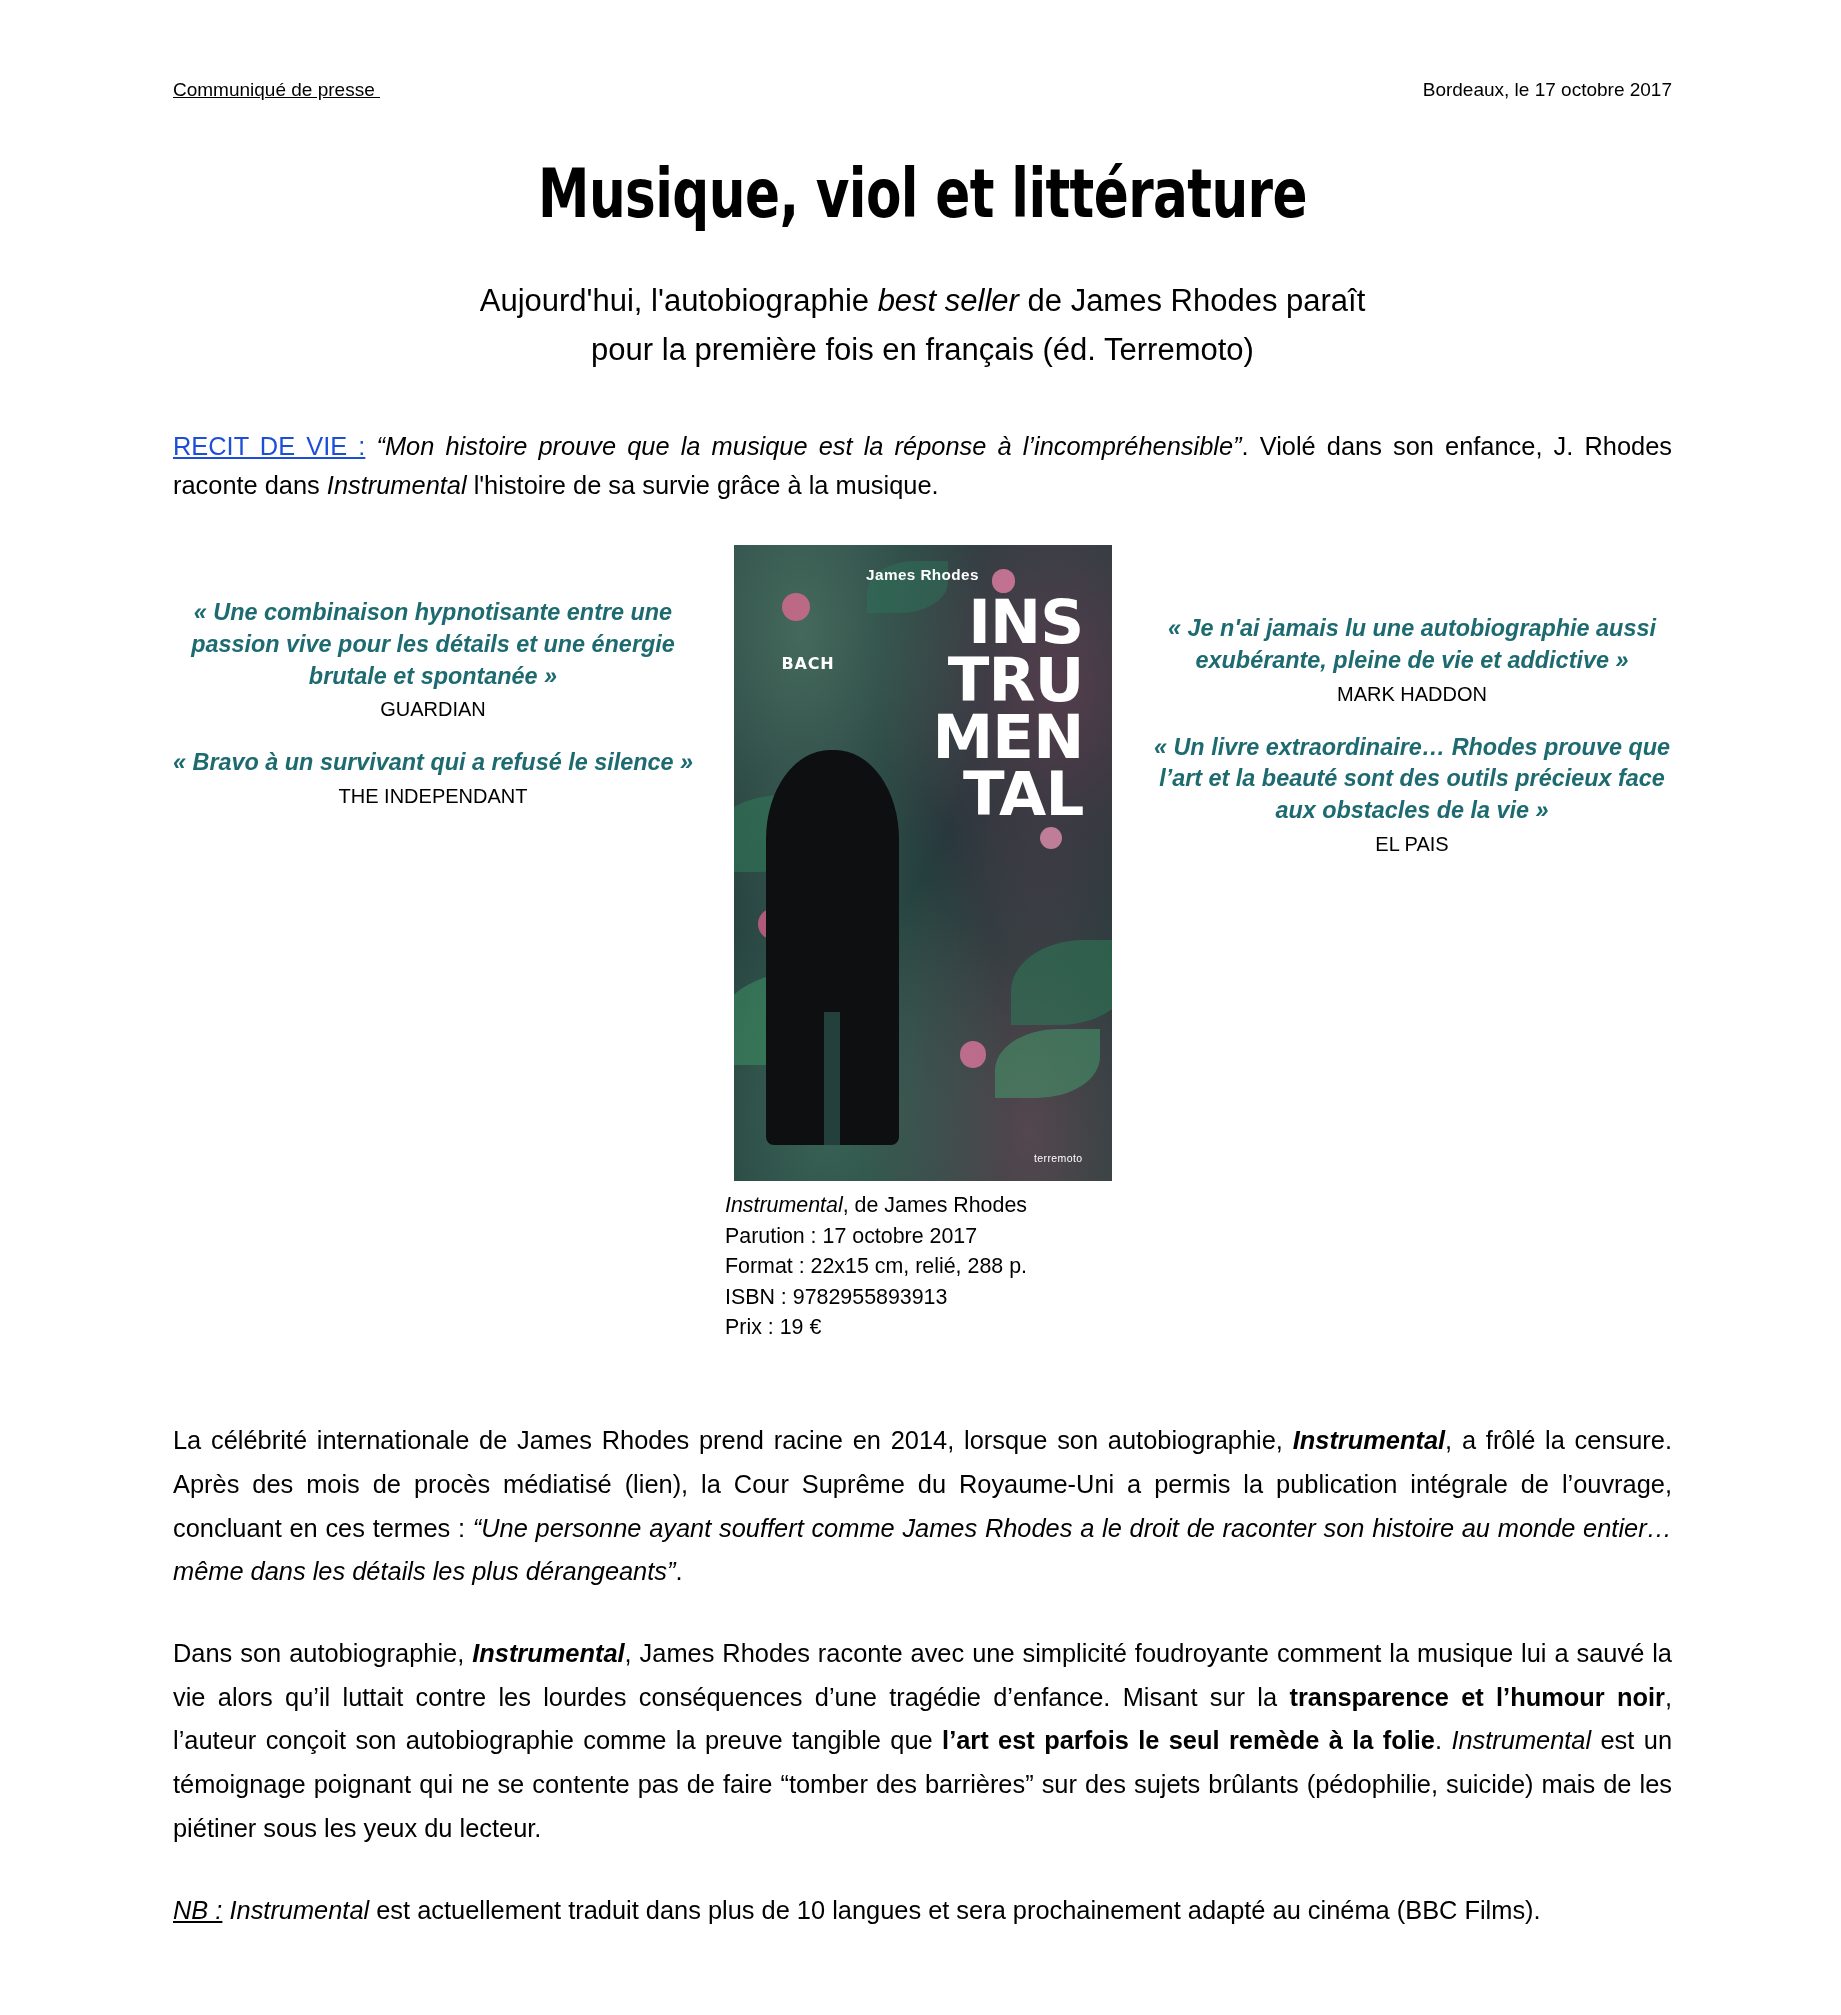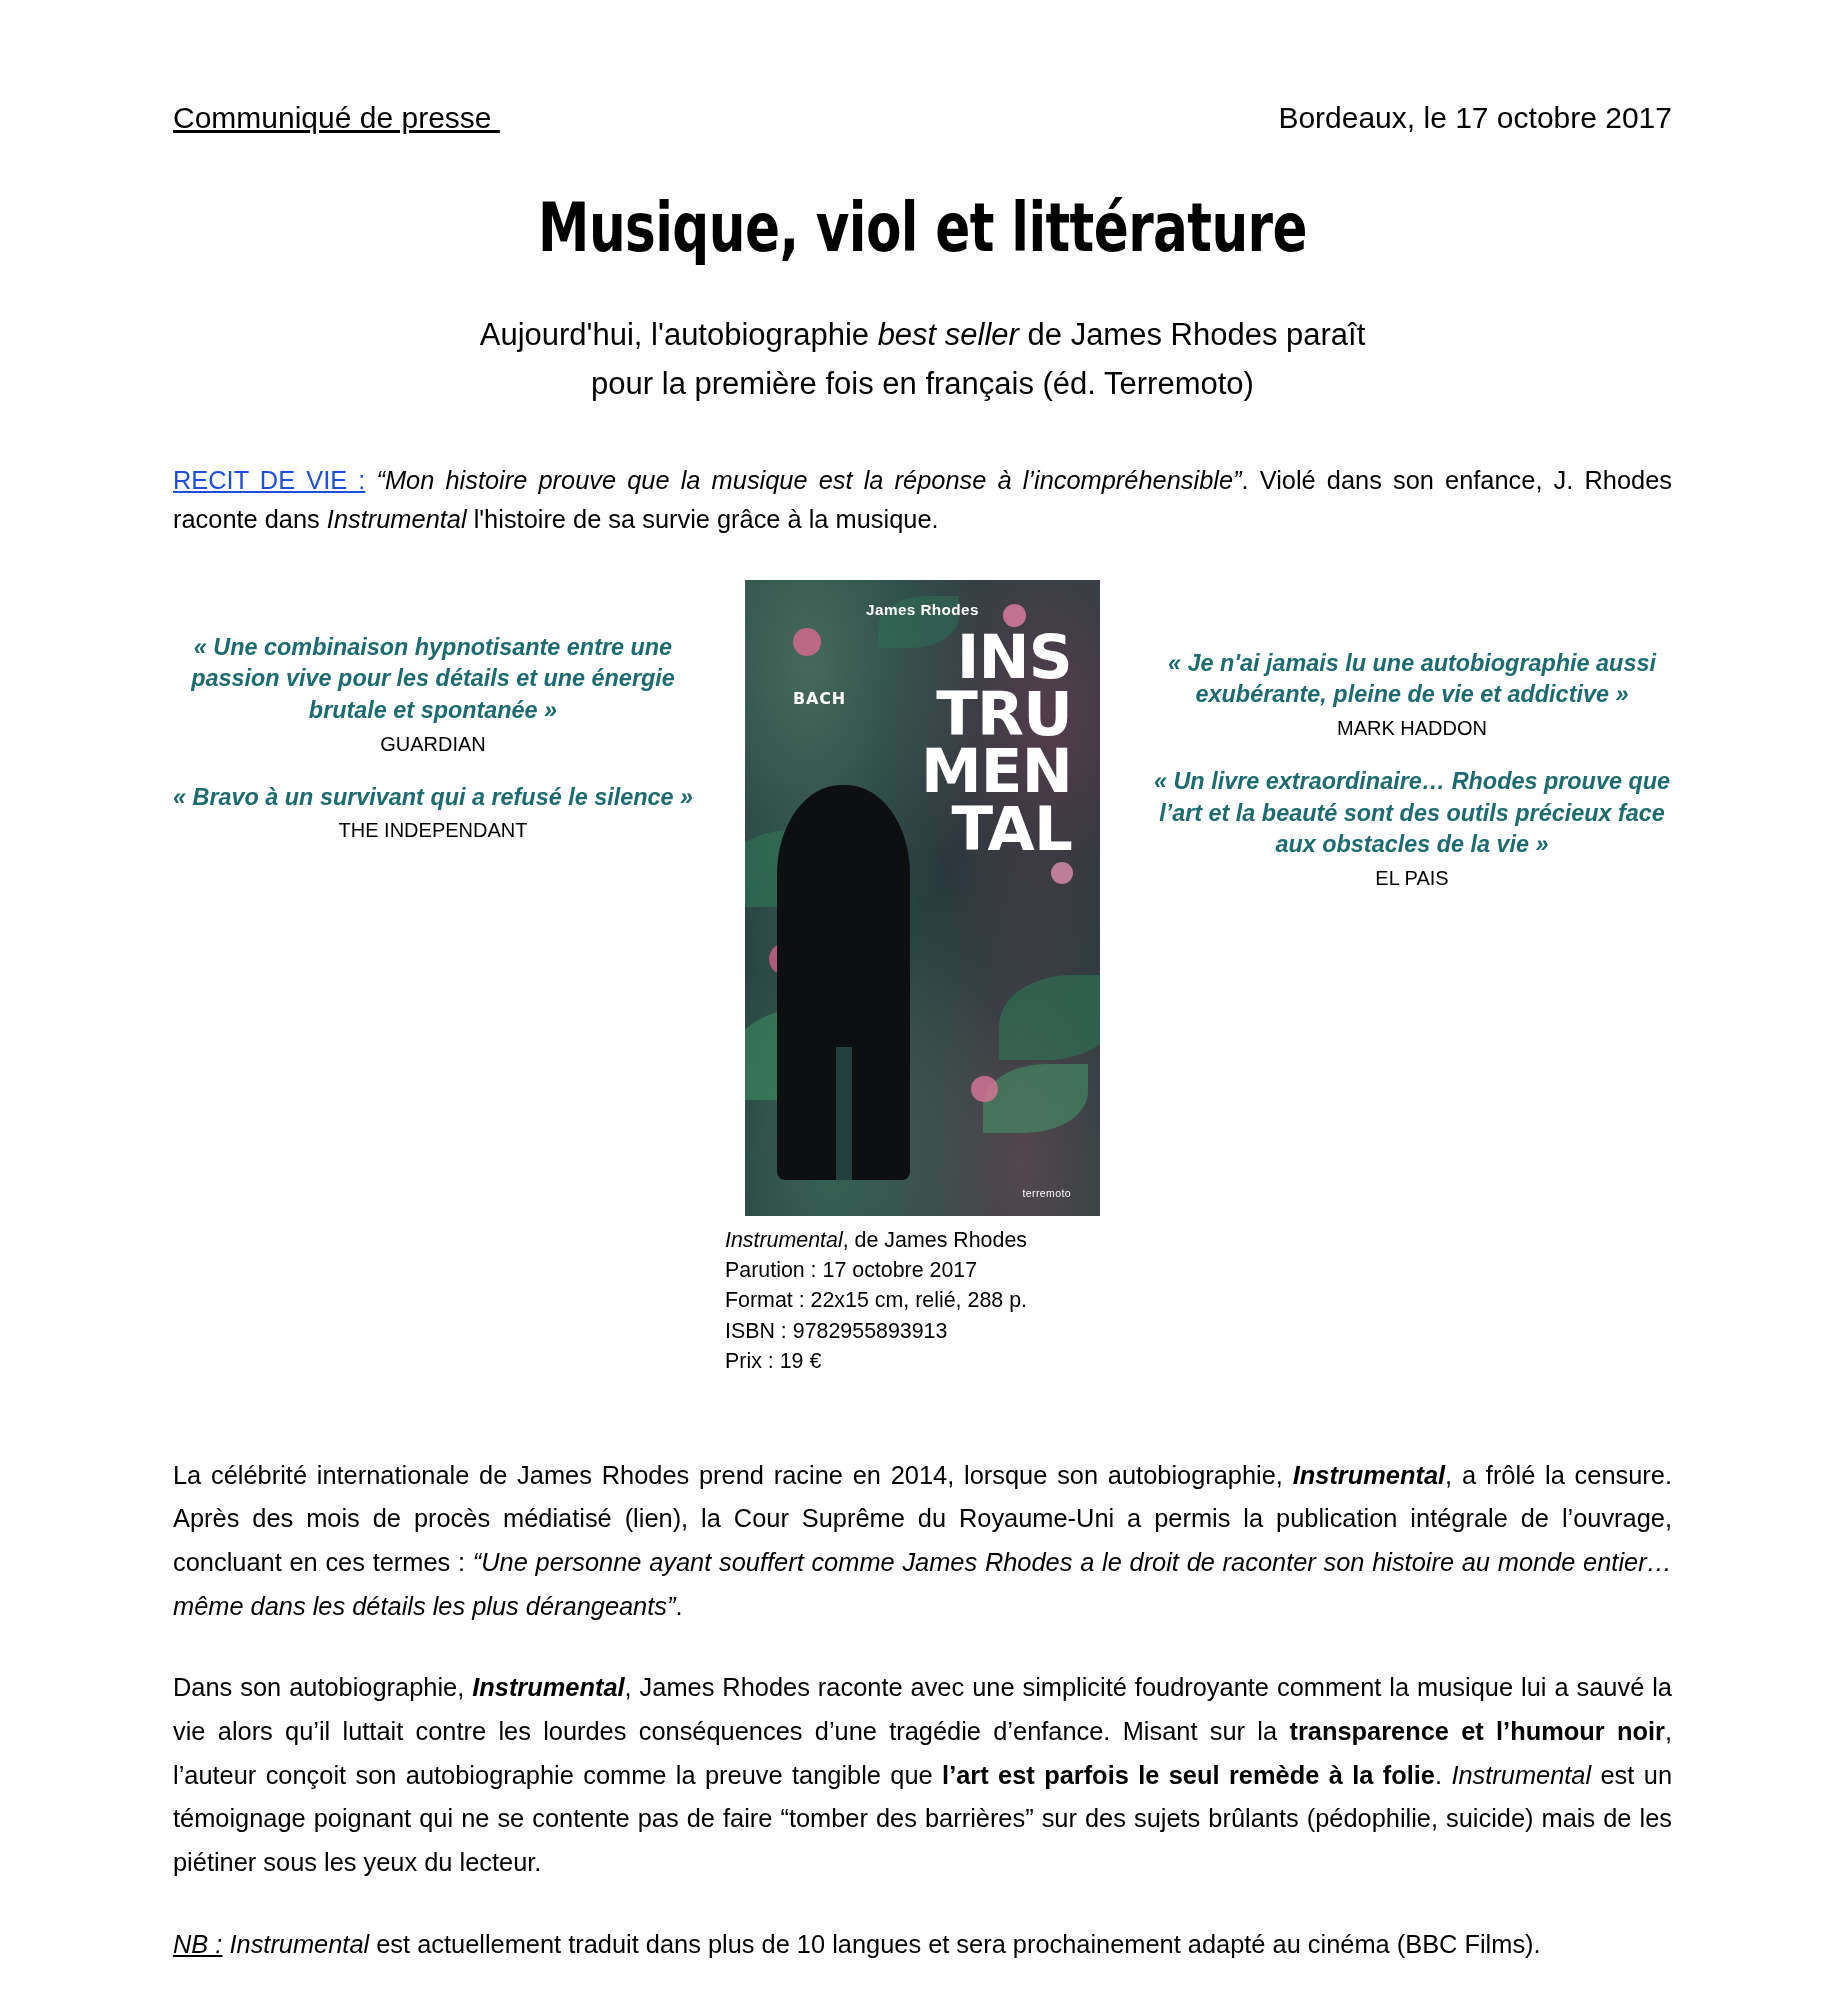--- a/index.html
+++ b/index.html
@@ -25,22 +25,22 @@
     left: 173px;
     top: 0;
     width: 1499px;
   }
 
   
   .header-row {
     display: flex;
     justify-content: space-between;
     align-items: flex-end;
-    margin-top: 100px;
-    font-size: 30px;
+    margin-top: 79px;
+    font-size: 19px;
     line-height: 1.2;
   }
   .header-left {
     text-decoration: underline;
     white-space: pre;
   }
   .header-right {
     white-space: pre;
   }
 
@@ -123,20 +123,21 @@
     height: 636px;
     margin: 0 auto;
     position: relative;
     background:
       radial-gradient(ellipse at 18% 14%, rgba(110,160,130,0.45) 0%, rgba(0,0,0,0) 42%),
       radial-gradient(ellipse at 86% 22%, rgba(180,70,110,0.35) 0%, rgba(0,0,0,0) 40%),
       radial-gradient(ellipse at 25% 86%, rgba(90,150,120,0.45) 0%, rgba(0,0,0,0) 45%),
       radial-gradient(ellipse at 78% 92%, rgba(200,90,120,0.3) 0%, rgba(0,0,0,0) 40%),
       linear-gradient(160deg, #24403f 0%, #1f3638 45%, #23403d 100%);
     overflow: hidden;
+    padding-left: 23px;
   }
   .cover .leaf {
     position: absolute;
     border-radius: 60% 0 60% 0;
     opacity: 0.55;
   }
   .cover .dot {
     position: absolute;
     border-radius: 50%;
     opacity: 0.8;

